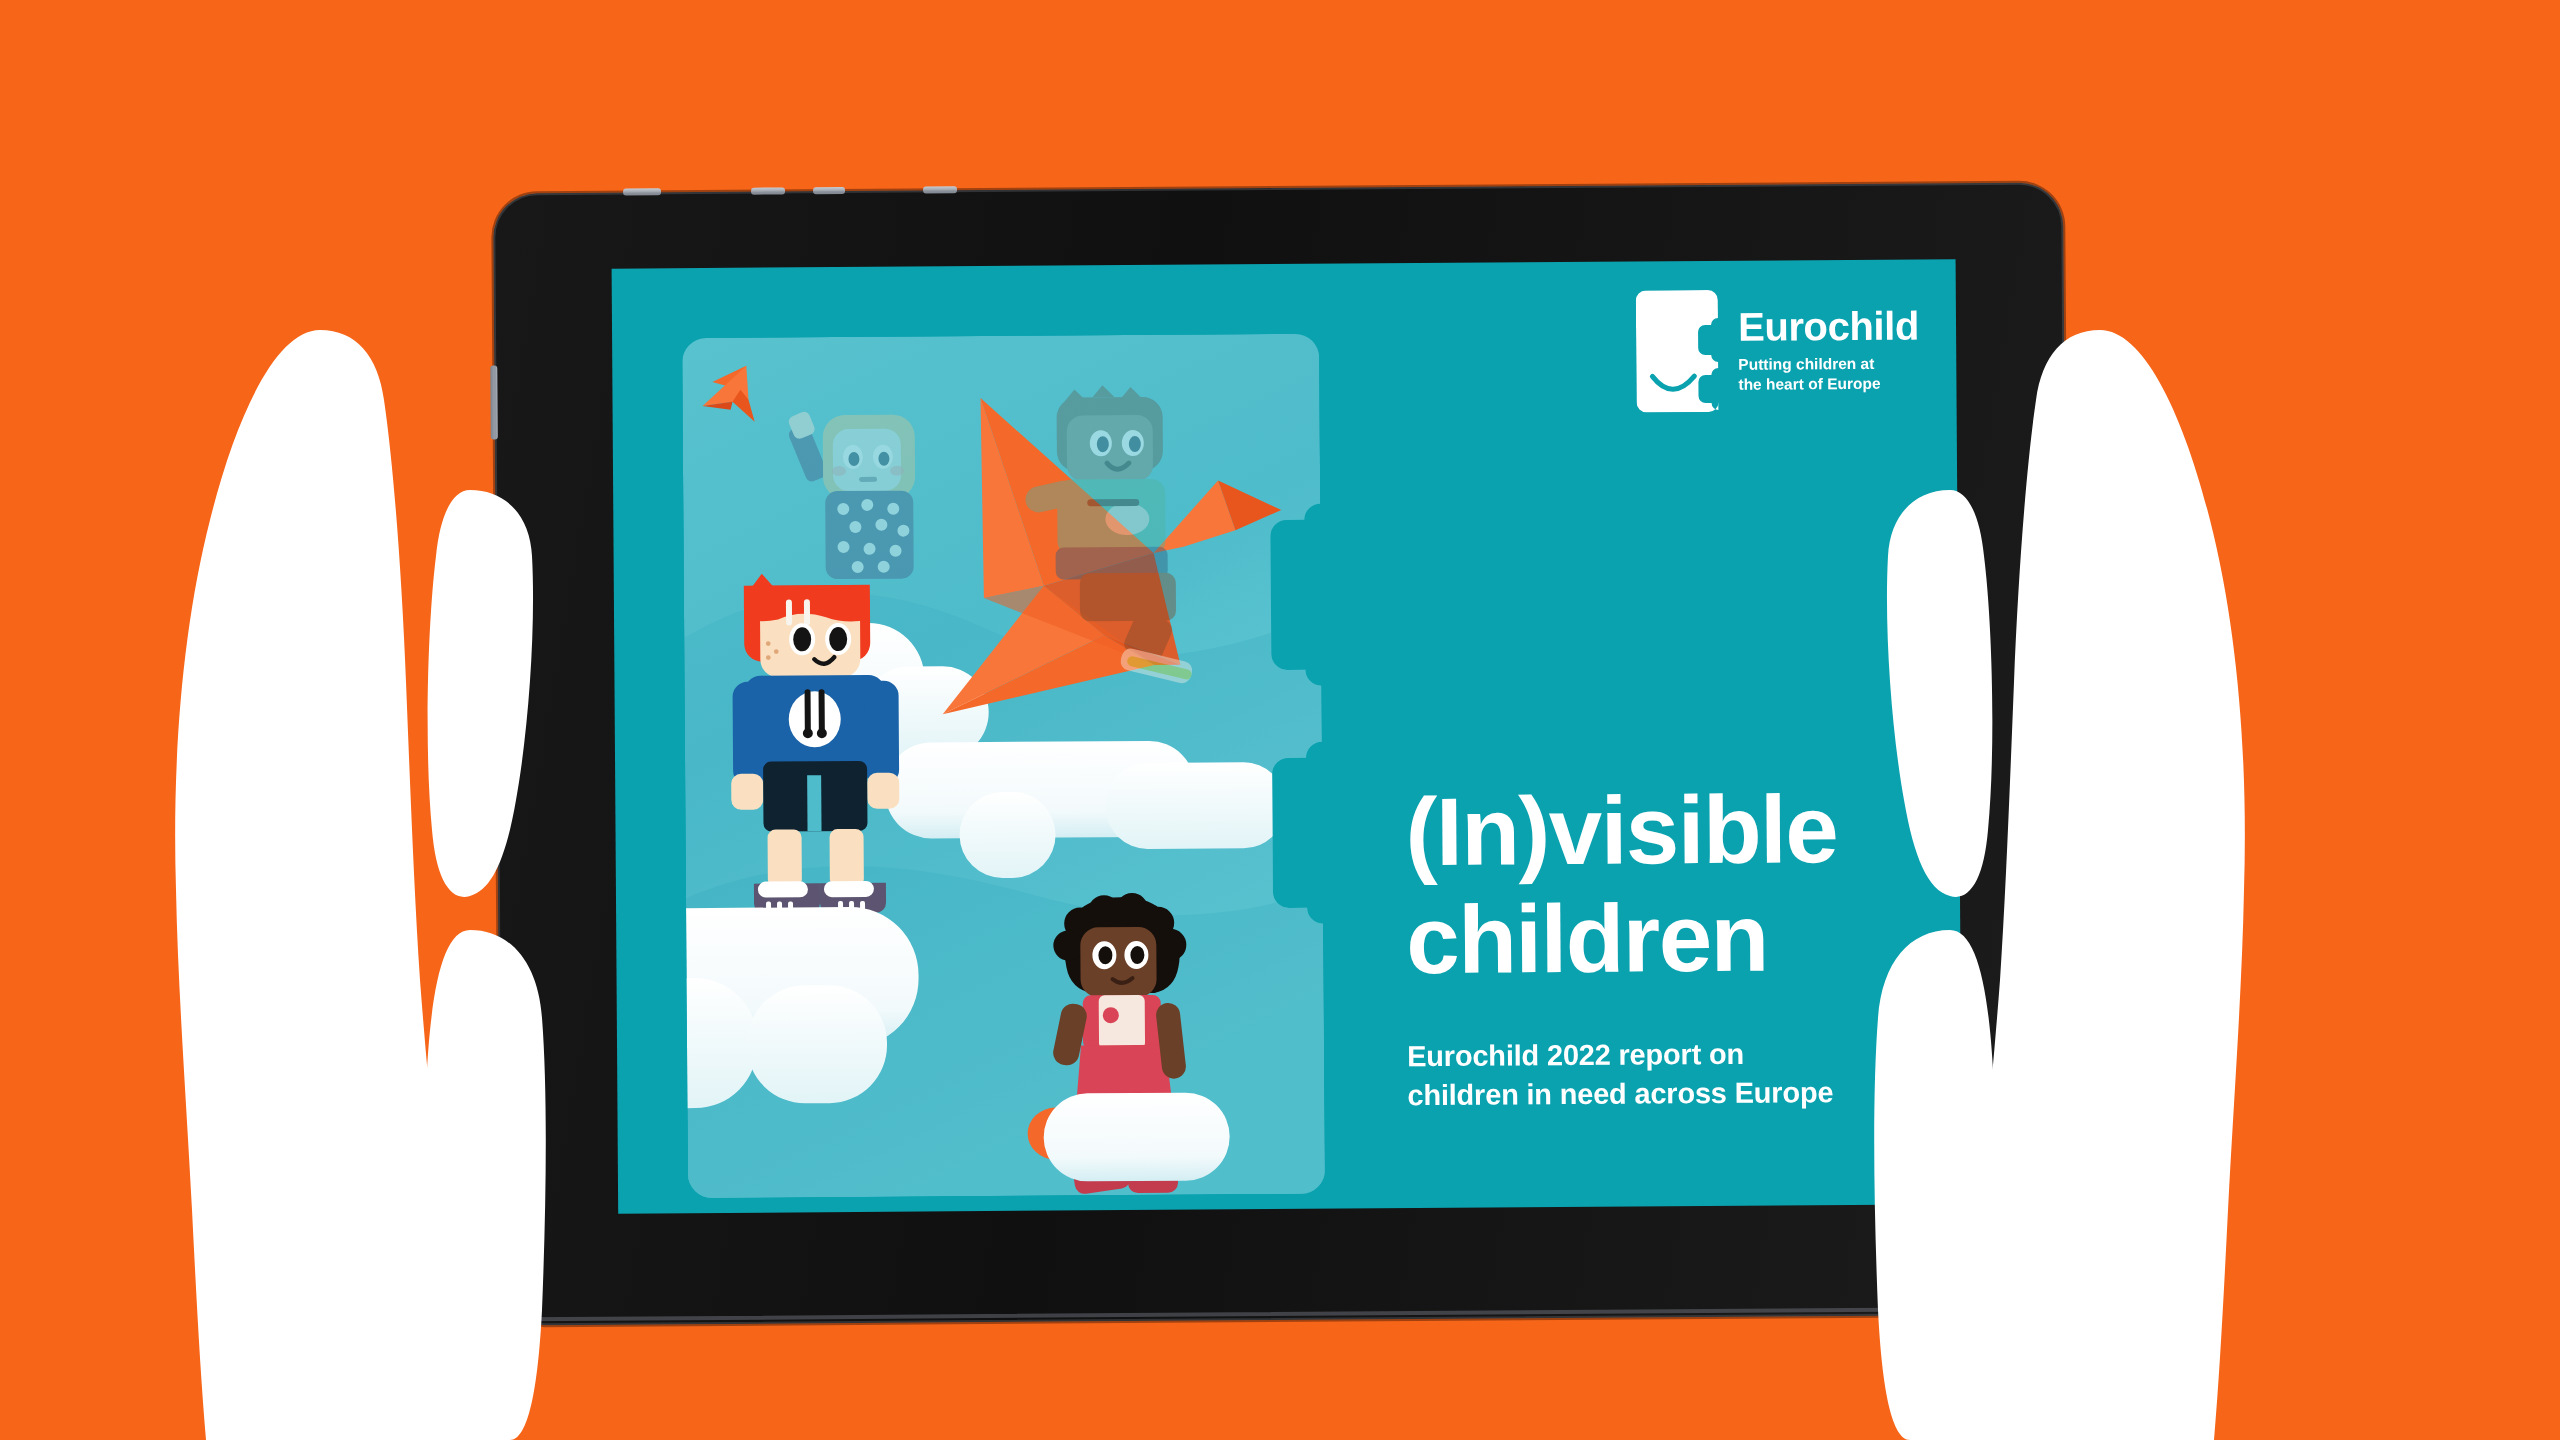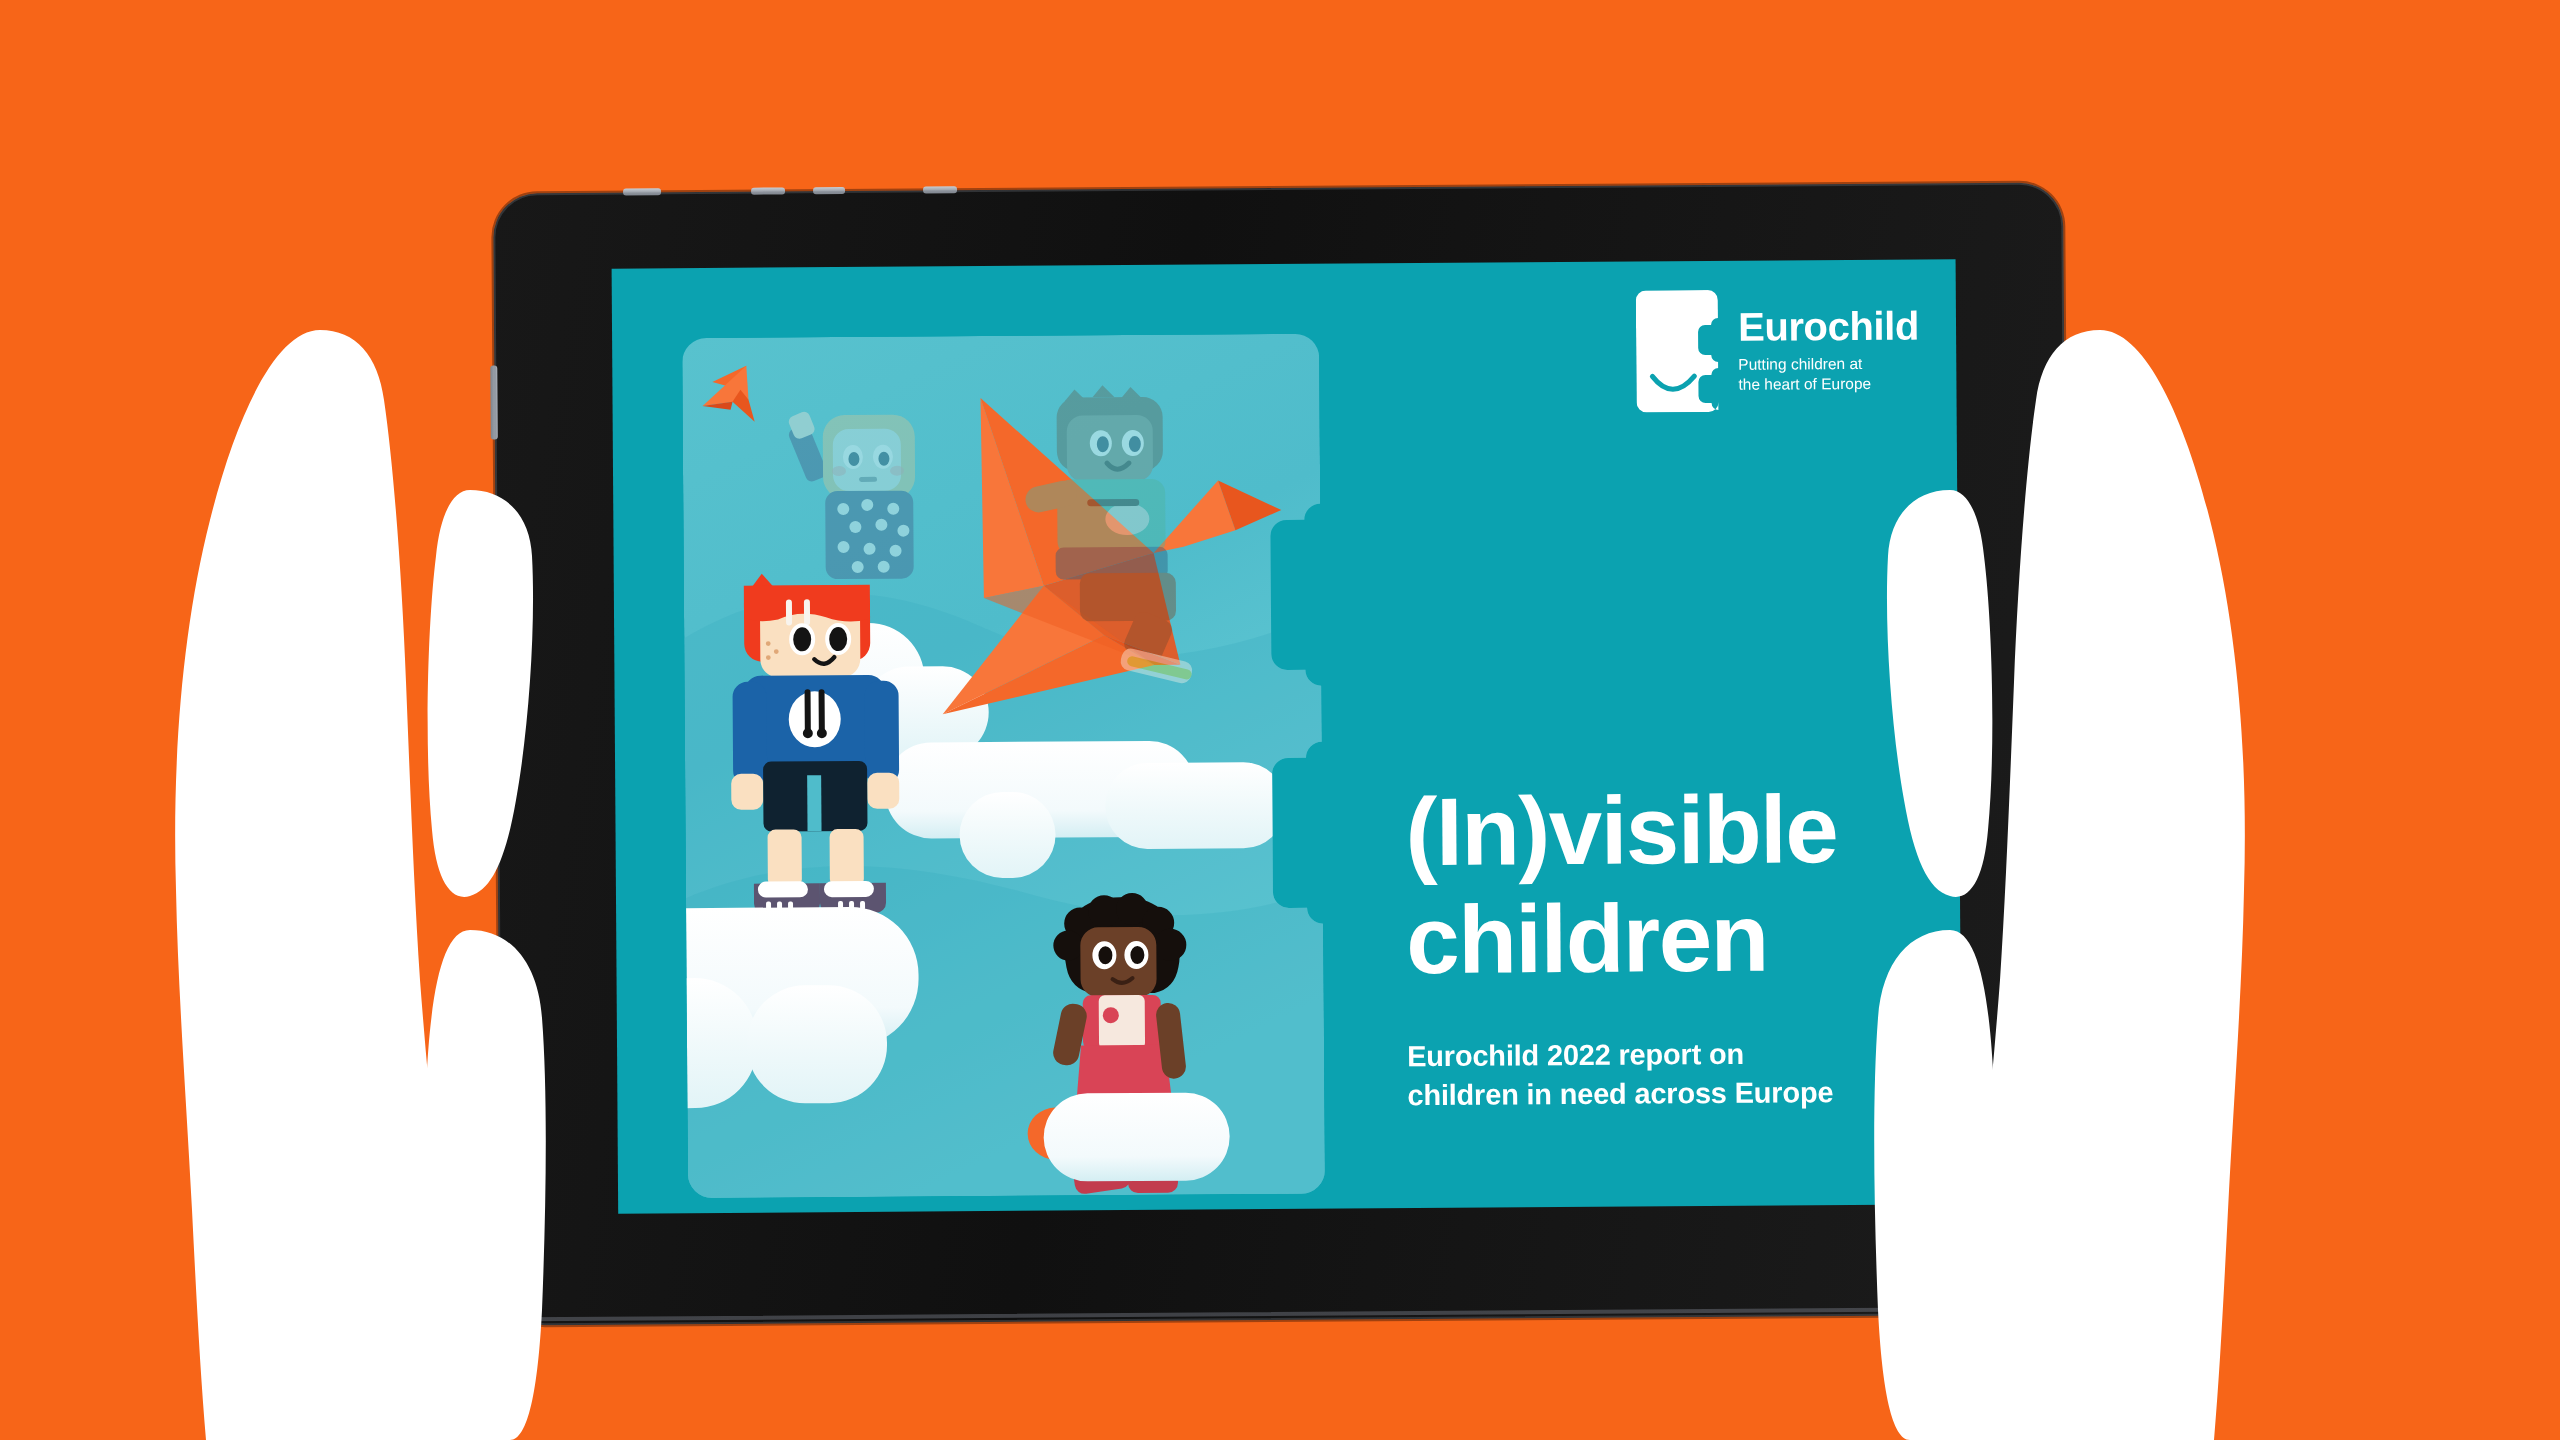--- a/index.html
+++ b/index.html
@@ -69,21 +69,21 @@
     width:290px; height:130px;
     display:flex; align-items:center; gap:20px;
   }
   .logo-mark{width:82px;height:122px;flex:0 0 auto;}
   .logo-text{display:flex;flex-direction:column;justify-content:center;}
   .logo-word{
     color:#ffffff;font-size:40px;font-weight:700;letter-spacing:-.4px;
     line-height:1.02;
   }
   .logo-tag{
-    color:#ffffff;font-size:15.5px;font-weight:400;line-height:1.28;
+    color:#ffffff;font-size:15.5px;font-weight:700;line-height:1.28;
     margin-top:7px;
   }
 
   
   .titles{
     position:absolute;
     left:790px; top:520px;
     width:520px;
   }
   .title-line{

